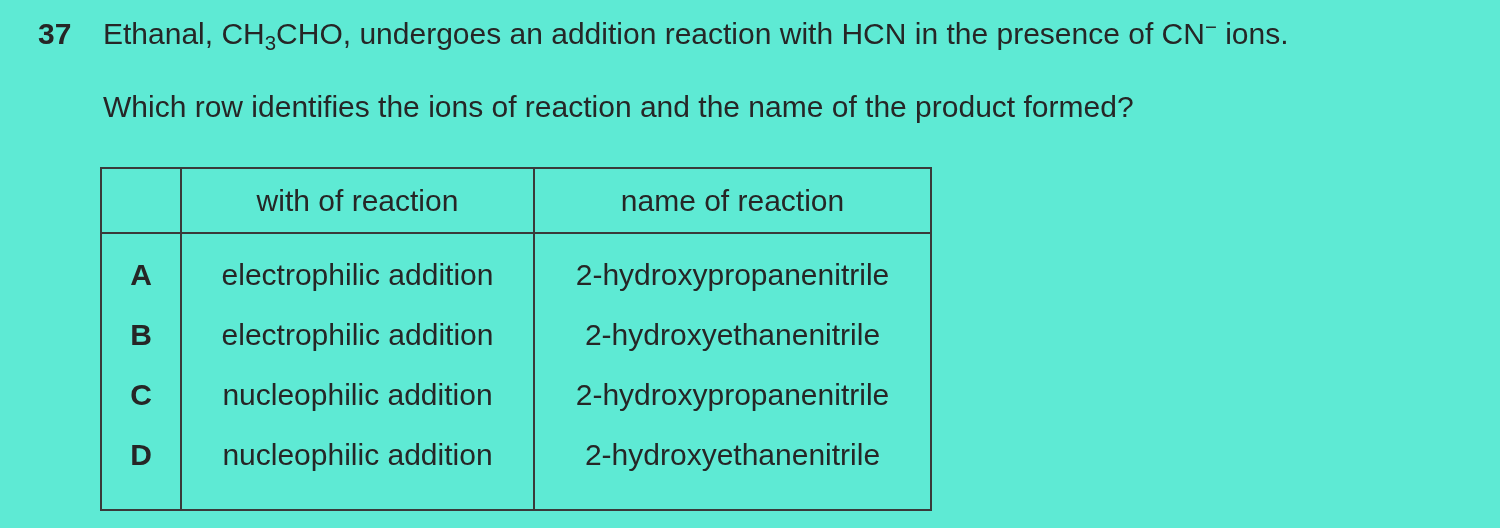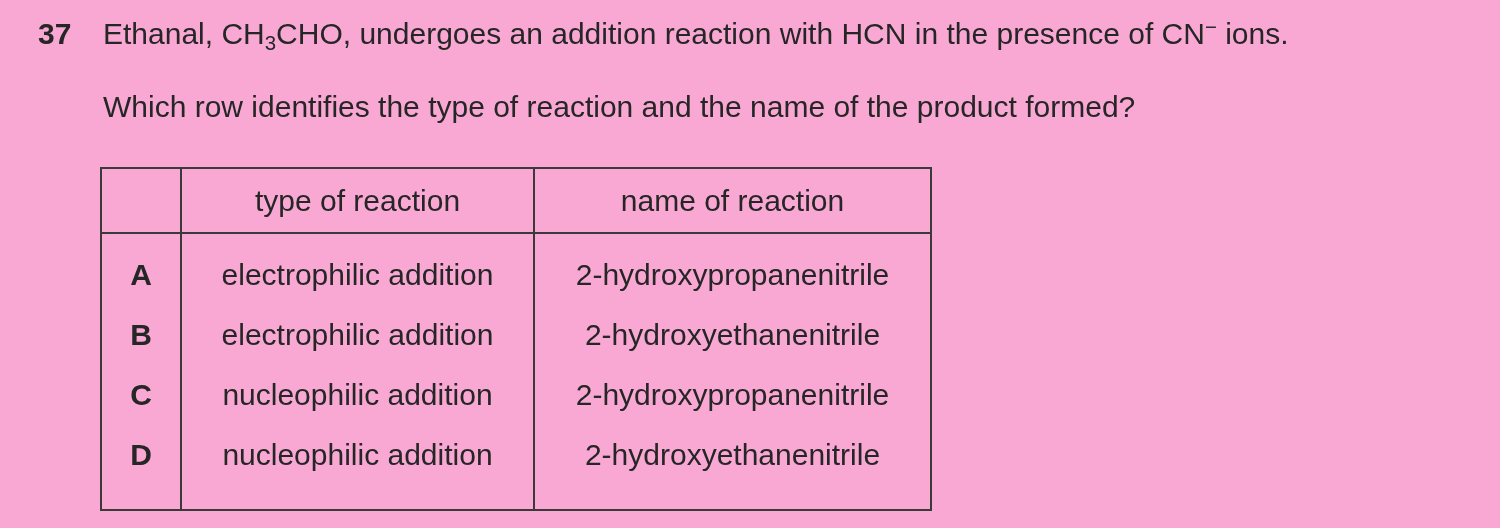--- a/index.html
+++ b/index.html
@@ -1,21 +1,21 @@
 <!DOCTYPE html>
 <html><head>
 <meta charset="utf-8">
 <style>
   * { margin: 0; padding: 0; box-sizing: border-box; }
   html, body { background: #ffffff; }
   .page {
     position: relative;
     width: 1500px;
     height: 528px;
-    background: #f9a8d4;
+    background: #5eead4;
     font-family: "Liberation Sans", sans-serif;
     font-size: 30px;
     color: #262626;
     overflow: hidden;
   }
   .stem-row {
     position: absolute;
     top: 16px;
     left: 38px;
     white-space: nowrap;
@@ -74,26 +74,26 @@
 </style>
 </head>
 <body>
 
 <div class="page">
 
   <div class="stem-row">
     <span class="qnum">37</span><span class="stem-text"><span>Ethanal, CH</span><span class="sub">3</span><span>CHO, undergoes an addition reaction with HCN in the presence of CN</span><span class="sup">−</span><span> ions.</span></span>
   </div>
 
-  <div class="prompt">Which row identifies the type of reaction and the name of the product formed?</div>
+  <div class="prompt">Which row identifies the ions of reaction and the name of the product formed?</div>
 
   <div class="qtable">
 
     <div class="hcell vline"></div>
-    <div class="hcell vline">type of reaction</div>
+    <div class="hcell vline">with of reaction</div>
     <div class="hcell">name of reaction</div>
 
     <div class="bcol vline">
       <div class="bline letter">A</div>
       <div class="bline letter">B</div>
       <div class="bline letter">C</div>
       <div class="bline letter">D</div>
     </div>
 
     <div class="bcol vline">

